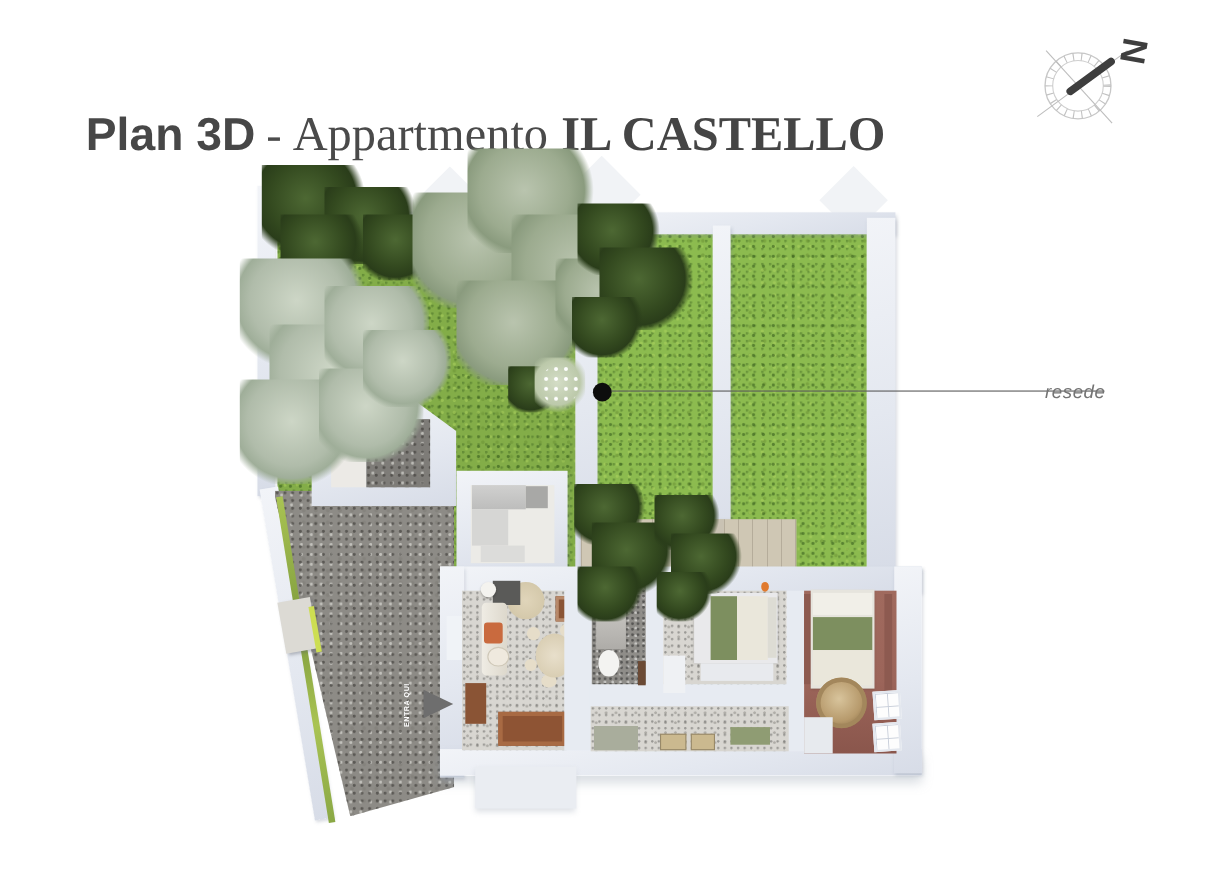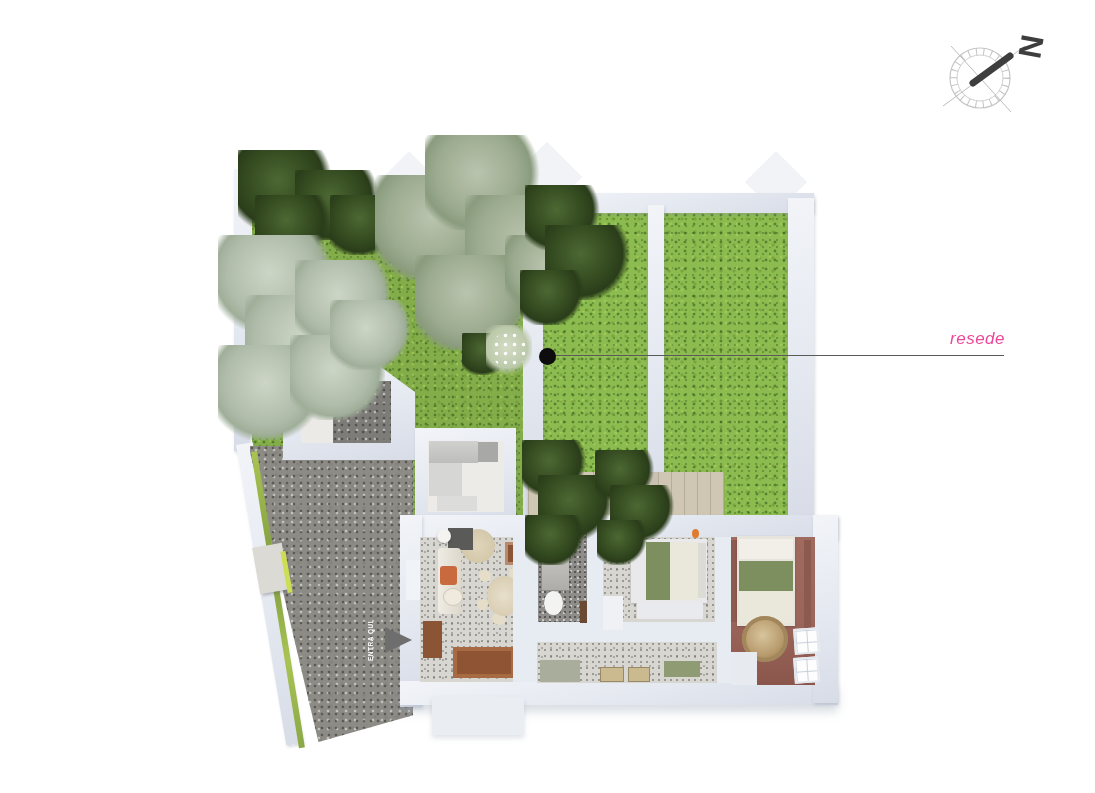--- a/index.html
+++ b/index.html
@@ -45,41 +45,44 @@
   
   .tb{position:absolute;background:radial-gradient(circle at 42% 38%, #4d6833 0%, #33491f 45%, #2a3d1a 62%, rgba(42,61,26,0) 73%);}
   .tl{position:absolute;background:radial-gradient(circle at 45% 40%, #cdd6c6 0%, #b0bcaa 50%, #9fae99 64%, rgba(159,174,153,0) 74%);}
   .to{position:absolute;background:radial-gradient(circle at 45% 40%, #b9c4ae 0%, #9cab8f 48%, #8a9b7e 64%, rgba(138,155,126,0) 74%);}
   .fl{position:absolute;background:radial-gradient(circle at 45% 45%, #d4ddc6 0%, #bcc9aa 55%, rgba(188,201,170,0) 74%);}
   .fl::after{content:"";position:absolute;inset:12%;background-image:radial-gradient(circle, #ffffff 1.3px, transparent 2.2px);background-size:9px 9px;border-radius:50%;}
 
   
   .leader{position:absolute;left:554px;top:355px;width:450px;height:1px;background:#5a5a5a;}
   .marker-dot{position:absolute;left:539px;top:348px;width:17px;height:17px;border-radius:50%;background:#0d0d0d;}
-  .resede{position:absolute;left:925px;top:329px;width:80px;text-align:right;
-          font-style:italic;font-size:17px;color:#ec4899;letter-spacing:.5px;}
+  .resede{position:absolute;left:925px;top:347px;width:80px;text-align:right;
+          font-style:italic;font-size:17px;color:#737373;letter-spacing:.5px;}
 
   
   .ent-arrow{position:absolute;left:385px;top:627px;width:0;height:0;
     border-top:13px solid transparent;border-bottom:13px solid transparent;border-left:27px solid #6e6e6e;}
   .ent-label{position:absolute;left:367px;top:615px;height:46px;width:12px;
     writing-mode:vertical-rl;transform:rotate(180deg);font-size:6.5px;font-weight:700;
     color:#ffffff;letter-spacing:.5px;white-space:nowrap;}
 
   .roof-peak{position:absolute;background:#f1f3f6;transform:rotate(45deg);}
   .mat{position:absolute;border:1px solid rgba(90,80,60,.45);}
   .win{background:#fdfdfd;border:2px solid #e3e7ee;box-sizing:border-box;
        background-image:linear-gradient(#c9cfda 1px,transparent 1px),linear-gradient(90deg,#c9cfda 1px,transparent 1px);
        background-size:11px 12px;}
 </style>
 </head>
 <body>
 
 <div class="canvas">
 
+  <div class="title">
+    <span class="t-sans">Plan 3D</span><span class="t-sep">-</span><span class="t-serif">Appartmento</span><span class="t-serifb">IL CASTELLO</span>
+  </div>
 
   <svg class="abs" style="left:935px;top:26px;" width="110" height="98" viewBox="0 0 110 98">
     <circle cx="45" cy="52" r="30" fill="none" stroke="#c7c7c7" stroke-width="1.2"></circle>
     <circle cx="45" cy="52" r="23" fill="none" stroke="#cfcfcf" stroke-width="1"></circle>
     <circle cx="45" cy="52" r="26.5" fill="none" stroke="#c2c2c2" stroke-width="7" stroke-dasharray="1 6.5"></circle>
     <line x1="8" y1="80" x2="90" y2="20" stroke="#bdbdbd" stroke-width="1"></line>
     <line x1="16" y1="20" x2="76" y2="86" stroke="#bdbdbd" stroke-width="1"></line>
     <line x1="38" y1="57" x2="75" y2="30" stroke="#3e3e3e" stroke-width="7" stroke-linecap="round"></line>
     <text x="93" y="28" font-size="32" font-weight="bold" fill="#3e3e3e" font-family="Liberation Sans, sans-serif" text-anchor="middle" transform="rotate(100 93 20)">N</text>
   </svg>

